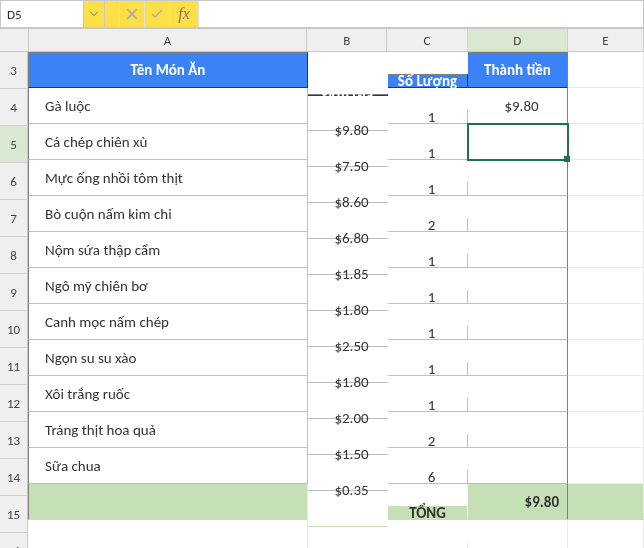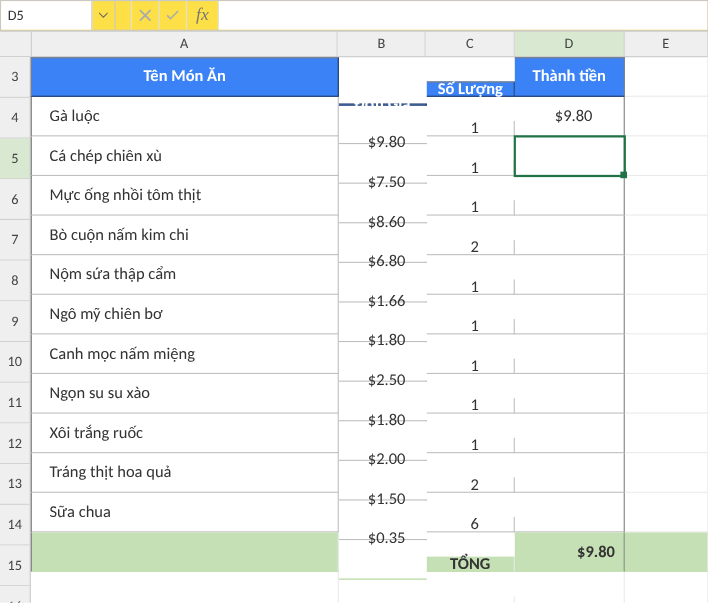--- a/index.html
+++ b/index.html
@@ -278,34 +278,34 @@
         </div>
         <div class="cell-row">
           <div class="cell c-A t-inner-b t-left t-inner-r">Bò cuộn nấm kim chi</div>
           <div class="cell c-B t-inner-b t-inner-r">$6.80</div>
           <div class="cell c-C t-inner-b t-inner-r">2</div>
           <div class="cell c-D t-inner-b t-right"></div>
           <div class="cell c-E"></div>
         </div>
         <div class="cell-row">
           <div class="cell c-A t-inner-b t-left t-inner-r">Nộm sứa thập cẩm</div>
-          <div class="cell c-B t-inner-b t-inner-r">$1.66</div>
+          <div class="cell c-B t-inner-b t-inner-r">$1.85</div>
           <div class="cell c-C t-inner-b t-inner-r">1</div>
           <div class="cell c-D t-inner-b t-right"></div>
           <div class="cell c-E"></div>
         </div>
         <div class="cell-row">
           <div class="cell c-A t-inner-b t-left t-inner-r">Ngô mỹ chiên bơ</div>
           <div class="cell c-B t-inner-b t-inner-r">$1.80</div>
           <div class="cell c-C t-inner-b t-inner-r">1</div>
           <div class="cell c-D t-inner-b t-right"></div>
           <div class="cell c-E"></div>
         </div>
         <div class="cell-row">
-          <div class="cell c-A t-inner-b t-left t-inner-r">Canh mọc nấm miệng</div>
+          <div class="cell c-A t-inner-b t-left t-inner-r">Canh mọc nấm chép</div>
           <div class="cell c-B t-inner-b t-inner-r">$2.50</div>
           <div class="cell c-C t-inner-b t-inner-r">1</div>
           <div class="cell c-D t-inner-b t-right"></div>
           <div class="cell c-E"></div>
         </div>
         <div class="cell-row">
           <div class="cell c-A t-inner-b t-left t-inner-r">Ngọn su su xào</div>
           <div class="cell c-B t-inner-b t-inner-r">$1.80</div>
           <div class="cell c-C t-inner-b t-inner-r">1</div>
           <div class="cell c-D t-inner-b t-right"></div>

